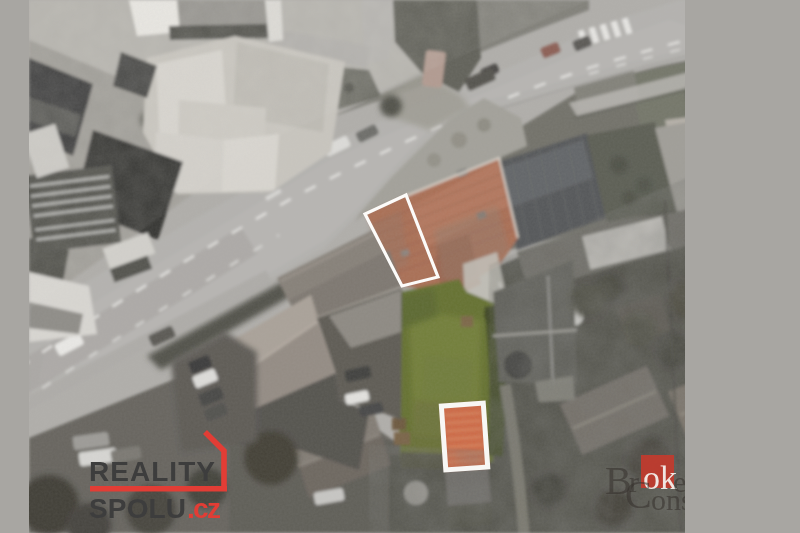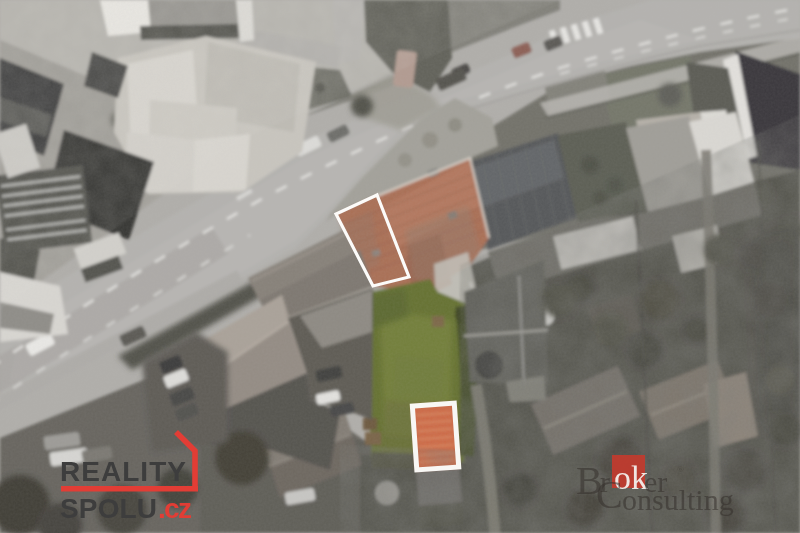--- a/index.html
+++ b/index.html
@@ -1,16 +1,16 @@
 <!DOCTYPE html>
 <html><head>
 <meta charset="utf-8">
 <style>
 html,body{margin:0;padding:0;background:#a8a6a2;}
-#stage{width:800px;height:533px;overflow:hidden;position:relative;}
+#stage{width:656px;height:533px;overflow:hidden;position:relative;padding-left:29px;}
 </style>
 </head>
 <body>
 <div id="stage">
 <svg width="800" height="533" viewBox="0 0 800 533">
 <defs>
 <filter id="soft" x="-5%" y="-5%" width="110%" height="110%">
           <feGaussianBlur stdDeviation="1.7"></feGaussianBlur>
         </filter>
 <filter id="soft2" x="-20%" y="-20%" width="140%" height="140%">

